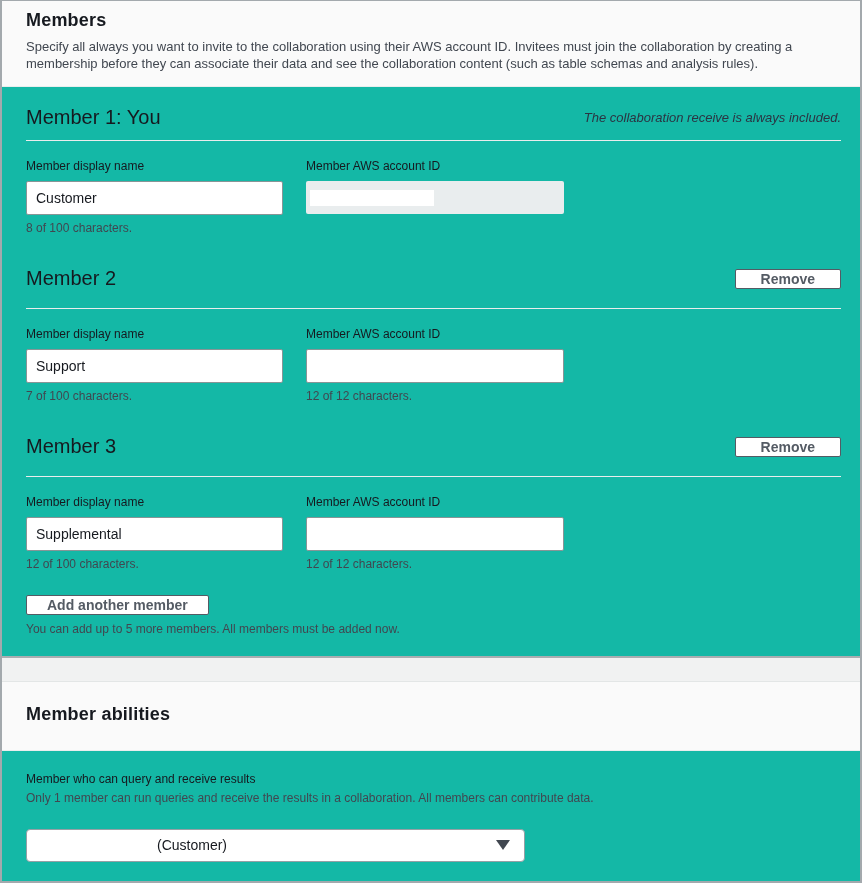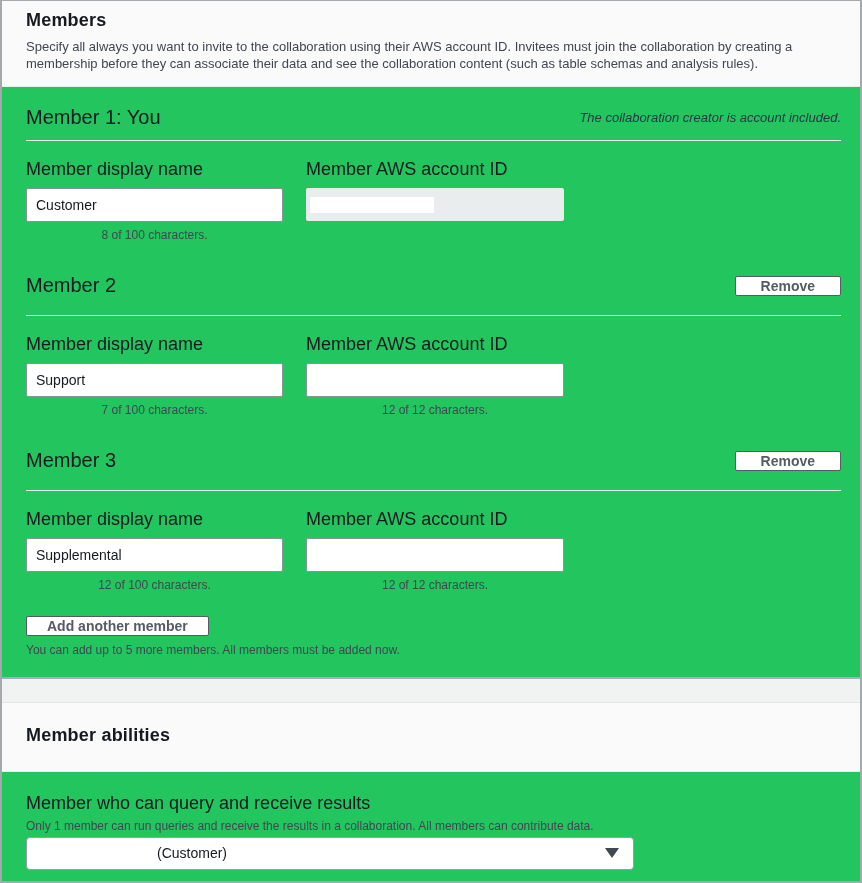--- a/index.html
+++ b/index.html
@@ -6,21 +6,21 @@
   html, body { background: #ffffff; }
   body {
     font-family: "Liberation Sans", "DejaVu Sans", sans-serif;
     color: #16191f;
     width: 862px;
   }
   .screen {
     width: 862px; height: 883px;
     border: 1px solid #a3a9ad;
     border-left-width: 2px; border-right-width: 2px; border-bottom-width: 2px;
-    background: #22c55e; overflow: hidden;
+    background: #14b8a6; overflow: hidden;
   }
   
   .card-members { border-bottom: 2px solid #a9aeb1; }
   .card-header {
     background: #fafafa;
     border-bottom: 1px solid #eaeded;
     padding: 9px 24px 13px 24px;
   }
   .card-header h2 { font-size: 18px; font-weight: bold; margin-bottom: 7px; letter-spacing: .2px; }
   .card-desc { font-size: 13px; line-height: 1.33; color: #414750; padding-right: 6px; }
@@ -32,28 +32,28 @@
   }
   .member-1 .heading-row { margin-top: 18px; min-height: 26px; }
   .heading-row h3 { font-size: 20px; font-weight: 400; color: #16191f; }
   .creator-note { font-style: italic; font-size: 13px; color: #2b3442; }
   .divider { border-top: 1px solid #eaeded; margin-top: 13px; }
   .member-1 .divider { margin-top: 9px; }
 
   .fields-row { display: flex; gap: 23px; margin-top: 18px; }
   .field { width: 257px; }
   .field-2 { width: 258px; }
-  .field-label { display: block; font-size: 18px; color: #16191f; margin-bottom: 8px; }
+  .field-label { display: block; font-size: 12px; color: #16191f; margin-bottom: 8px; }
   .text-input {
     width: 100%; height: 34px;
     border: 1px solid #879596; border-radius: 2px;
     font-family: inherit; font-size: 14px; color: #16191f;
     padding: 4px 9px; background: #fff;
   }
-  .constraint { font-size: 12px; color: #414750; margin-top: 6px; text-align: center; }
+  .constraint { font-size: 12px; color: #414750; margin-top: 6px; }
 
   .readonly-box { width: 258px; height: 33px; background: #e9edee; border-radius: 2px; position: relative; }
   .redaction { position: absolute; left: 4px; top: 9px; width: 124px; height: 16px; background: #ffffff; }
 
   .btn {
     display: inline-block; background: #fff;
     border: 1px solid #545b64; border-radius: 2px;
     color: #545b64; font-weight: bold; font-size: 14px;
     font-family: inherit; height: 20px; padding: 0 20px; cursor: pointer;
   }
@@ -63,21 +63,21 @@
 
   
   .section-gap { height: 24px; background: #f1f2f2; border-bottom: 1px solid #e3e6e6; }
 
   
   .card-abilities .card-header { padding: 22px 24px 25px 24px; }
   .card-abilities .card-header h2 { margin-bottom: 0; }
   .abilities-body { padding: 21px 24px 12px 24px; }
   .abilities-desc { font-size: 12px; color: #414750; margin-top: 5px; }
   .select {
-    margin-top: 4px; width: 608px; height: 33px;
+    margin-top: 24px; width: 499px; height: 33px;
     border: 1px solid #95a0a5; border-radius: 4px; background: #fff;
     display: flex; align-items: center; justify-content: space-between;
     padding: 0 14px 0 130px; cursor: pointer;
   }
   .select-value { font-size: 14px; color: #16191f; }
   .caret-down {
     width: 0; height: 0;
     border-left: 7px solid transparent; border-right: 7px solid transparent;
     border-top: 10px solid #414750;
   }
@@ -91,21 +91,21 @@
     <header class="card-header">
       <h2>Members</h2>
       <p class="card-desc">Specify all always you want to invite to the collaboration using their AWS account ID. Invitees must join the collaboration by creating a membership before they can associate their data and see the collaboration content (such as table schemas and analysis rules).</p>
     </header>
 
     <div class="card-body">
 
       <div class="member-section member-1">
         <div class="heading-row">
           <h3>Member 1: You</h3>
-          <span class="creator-note">The collaboration creator is account included.</span>
+          <span class="creator-note">The collaboration receive is always included.</span>
         </div>
         <div class="divider"></div>
         <div class="fields-row">
           <div class="field">
             <label class="field-label">Member display name</label>
             <input class="text-input" type="text" value="Customer" style="">
             <div class="constraint">8 of 100 characters.</div>
           </div>
           <div class="field field-2">
             <label class="field-label">Member AWS account ID</label>

